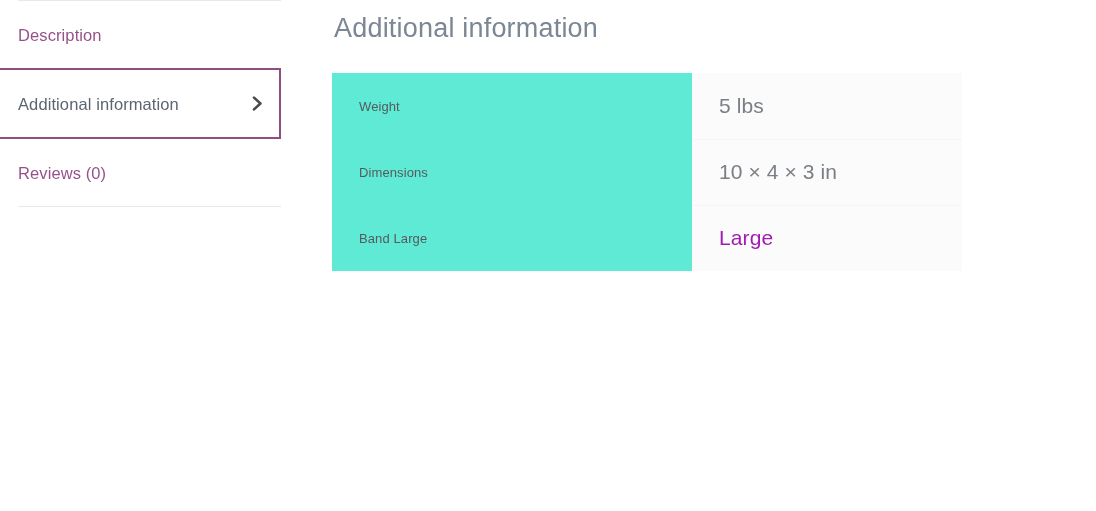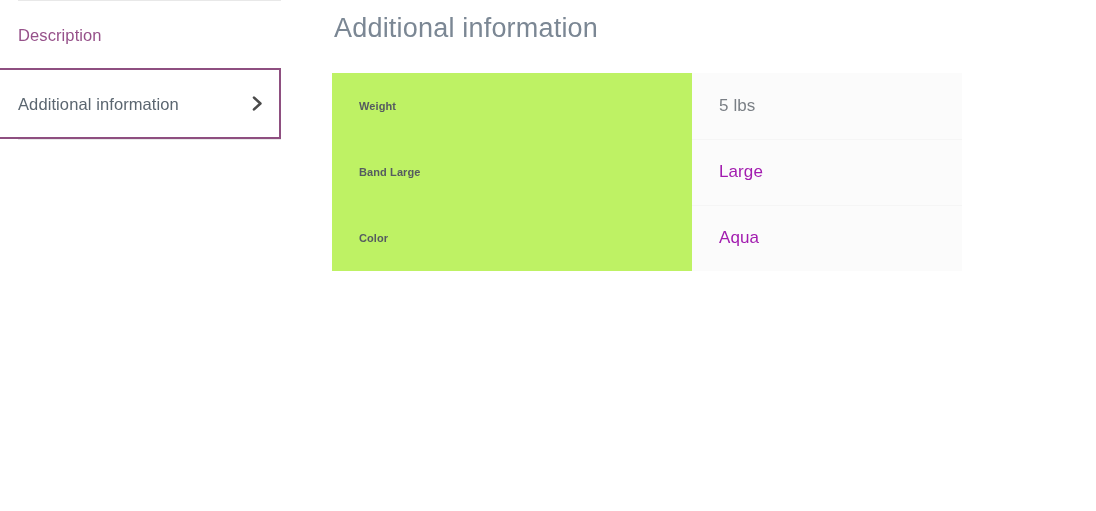--- a/index.html
+++ b/index.html
@@ -100,32 +100,32 @@
   }
   .attr-table th,
   .attr-table td {
     text-align: left;
     vertical-align: middle;
     padding: 0;
     border: none;
   }
   .attr-table th {
     width: 333px;
-    background: #bef264;
+    background: #5eead4;
     padding-left: 27px;
-    font-size: 11px;
-    font-weight: bold;
+    font-size: 13px;
+    font-weight: normal;
     color: #555b60;
     letter-spacing: .1px;
   }
   .attr-table td {
     width: 243px;
     background: #fbfbfb;
     padding-left: 27px;
-    font-size: 17px;
+    font-size: 21px;
     font-weight: 400;
     color: #7a7f85;
     letter-spacing: .1px;
     border-bottom: 1px solid #f5f5f5;
   }
   .attr-table tr:last-child td {
     border-bottom: none;
   }
   .attr-table td.link-val {
     color: #a21caf;
@@ -145,38 +145,41 @@
 
     <div class="tab-item active">
       <span class="tab-label">Additional information</span>
       <span class="chevron">
         <svg width="11" height="15" viewBox="0 0 11 15" aria-hidden="true">
           <path d="M2 1.6 L8.4 7.5 L2 13.4" fill="none" stroke="#4a4a4a" stroke-width="2.6" stroke-linecap="round" stroke-linejoin="round"></path>
         </svg>
       </span>
     </div>
 
+    <div class="tab-item">
+      <span class="tab-label">Reviews (0)</span>
+    </div>
 
     <div class="rail-divider"></div>
   </nav>
 
   <section class="content">
     <h2 class="content-title">Additional information</h2>
 
     <table class="attr-table">
       <tbody>
         <tr>
           <th>Weight</th>
           <td>5 lbs</td>
         </tr>
         <tr>
+          <th>Dimensions</th>
+          <td>10 × 4 × 3 in</td>
+        </tr>
+        <tr>
           <th>Band Large</th>
           <td class="link-val">Large</td>
-        </tr>
-        <tr>
-          <th>Color</th>
-          <td class="link-val">Aqua</td>
         </tr>
       </tbody>
     </table>
   </section>
 
 </div>
 
 </body></html>

